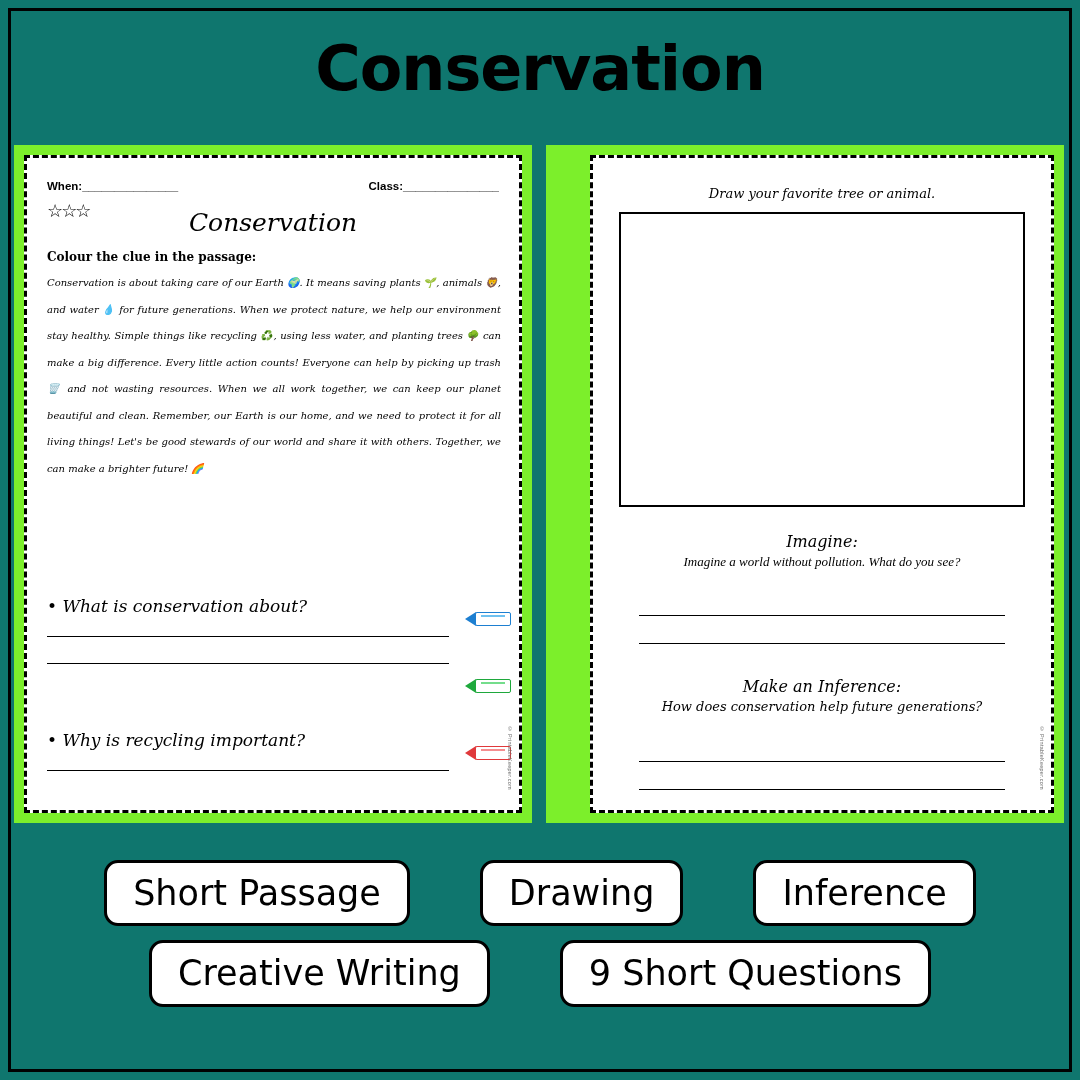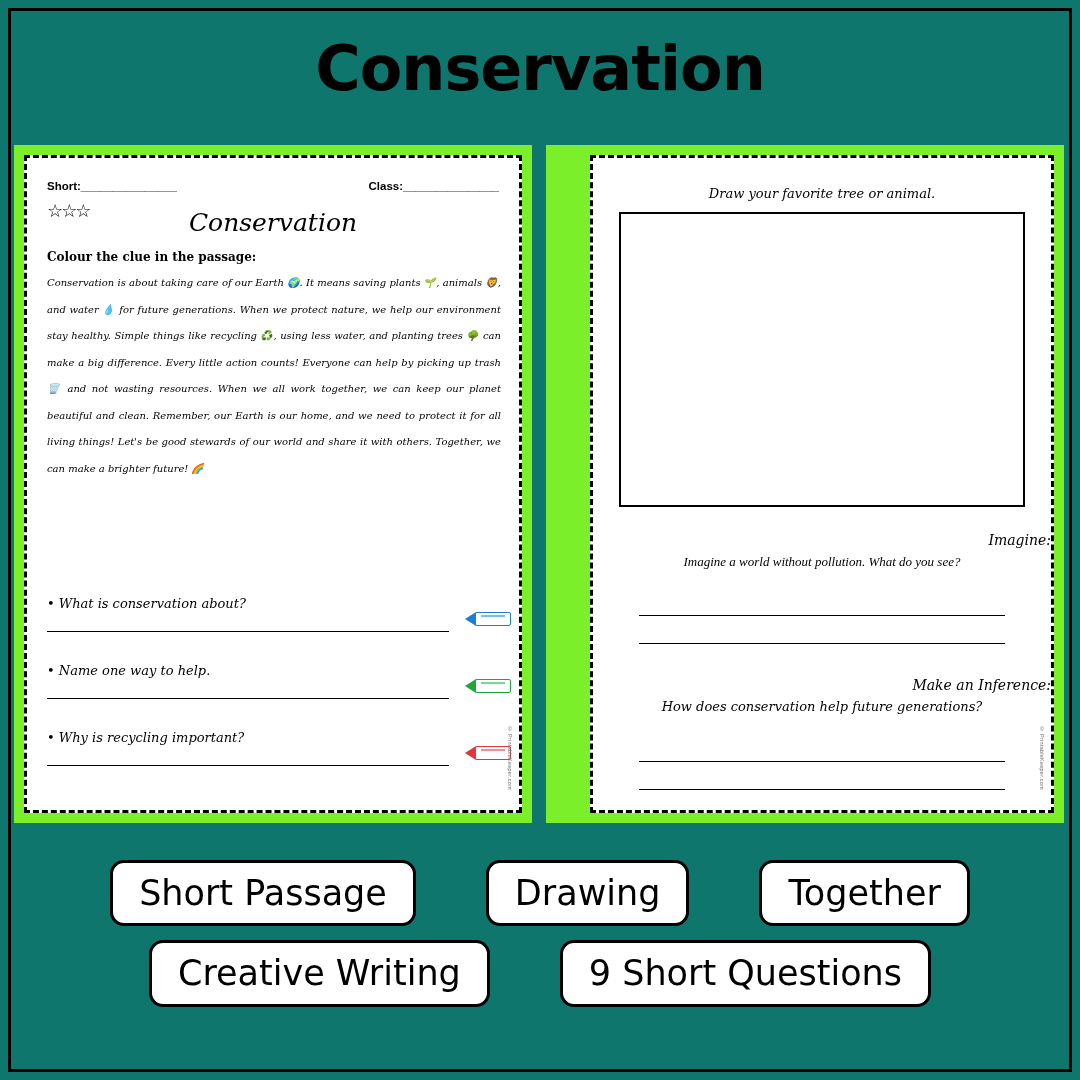--- a/index.html
+++ b/index.html
@@ -84,21 +84,21 @@
     line-height: 26.5px;
     text-align: justify;
     color: #000;
   }
 
   
   .q-block { position: absolute; left: 20px; right: 18px; }
   .q-text {
     font-family: "DejaVu Serif", serif;
     font-style: italic;
-    font-size: 13px;
+    font-size: 17px;
     color: #000;
     margin-bottom: 20px;
   }
   .q-line {
     border-bottom: 1.4px solid #000;
     height: 1px;
     margin-right: 52px;
   }
   #q1 { top: 438px; }
   #q2 { top: 505px; }
@@ -153,24 +153,24 @@
     font-size: 13px; color: #000;
   }
   .draw-box {
     position: absolute; left: 26px; right: 26px; top: 54px;
     height: 295px;
     border: 2.4px solid #000;
     background: #fff;
   }
   .section-head {
     position: absolute; left: 0; right: 0;
-    text-align: right;
-    font-family: "DejaVu Serif", serif;
-    font-style: italic;
-    font-size: 14px; color: #000;
+    text-align: center;
+    font-family: "DejaVu Serif", serif;
+    font-style: italic;
+    font-size: 16px; color: #000;
   }
   .section-sub {
     position: absolute; left: 0; right: 0;
     text-align: center;
     font-family: "DejaVu Serif", serif;
     font-style: italic;
     font-size: 13px; color: #000;
   }
   #imagine-head { top: 374px; }
   #imagine-sub  { top: 396px; font-family: Liberation Serif, serif; }
@@ -210,21 +210,21 @@
 
 <div id="page">
   <div class="outer-border"></div>
 
   <div class="main-title">Conservation</div>
 
   <div class="sheet" id="sheet-left">
     <div class="sheet-inner">
 
       <div class="name-row">
-        <span class="line">Short:_______________</span>
+        <span class="line">When:_______________</span>
         <span class="line">Class:_______________</span>
       </div>
 
       <div class="stars">☆☆☆</div>
 
       <div class="ws-title">Conservation</div>
 
       <div class="instruction">Colour the clue in the passage:</div>
 
       <div class="passage">Conservation is about taking care of our Earth 🌍. It means saving plants 🌱, animals 🦁, and water 💧 for future generations. When we protect nature, we help our environment stay healthy. Simple things like recycling ♻️, using less water, and planting trees 🌳 can make a big difference. Every little action counts! Everyone can help by picking up trash 🗑️ and not wasting resources. When we all work together, we can keep our planet beautiful and clean. Remember, our Earth is our home, and we need to protect it for all living things! Let's be good stewards of our world and share it with others. Together, we can make a brighter future! 🌈</div>
@@ -233,21 +233,20 @@
         <div class="q-text">• What is conservation about?</div>
         <div class="q-line"></div>
       </div>
       <div class="crayon" id="crayon-blue">
         <div class="tip"></div>
           <div class="body"></div>
           <div class="stripe"></div>
       </div>
 
       <div class="q-block" id="q2">
-        <div class="q-text">• Name one way to help.</div>
         <div class="q-line"></div>
       </div>
       <div class="crayon" id="crayon-green">
         <div class="tip"></div>
           <div class="body"></div>
           <div class="stripe"></div>
       </div>
 
       <div class="q-block" id="q3">
         <div class="q-text">• Why is recycling important?</div>
@@ -284,20 +283,20 @@
       </div>
 
       <div class="copyright" id="copy-right">© PrintableKeeper.com</div>
     </div>
   </div>
 
   <div class="badges">
     <div class="badge-row">
       <div class="badge">Short Passage</div>
       <div class="badge">Drawing</div>
-      <div class="badge">Together</div>
+      <div class="badge">Inference</div>
     </div>
     <div class="badge-row">
       <div class="badge">Creative Writing</div>
       <div class="badge">9 Short Questions</div>
     </div>
   </div>
 </div>
 
 </body></html>

